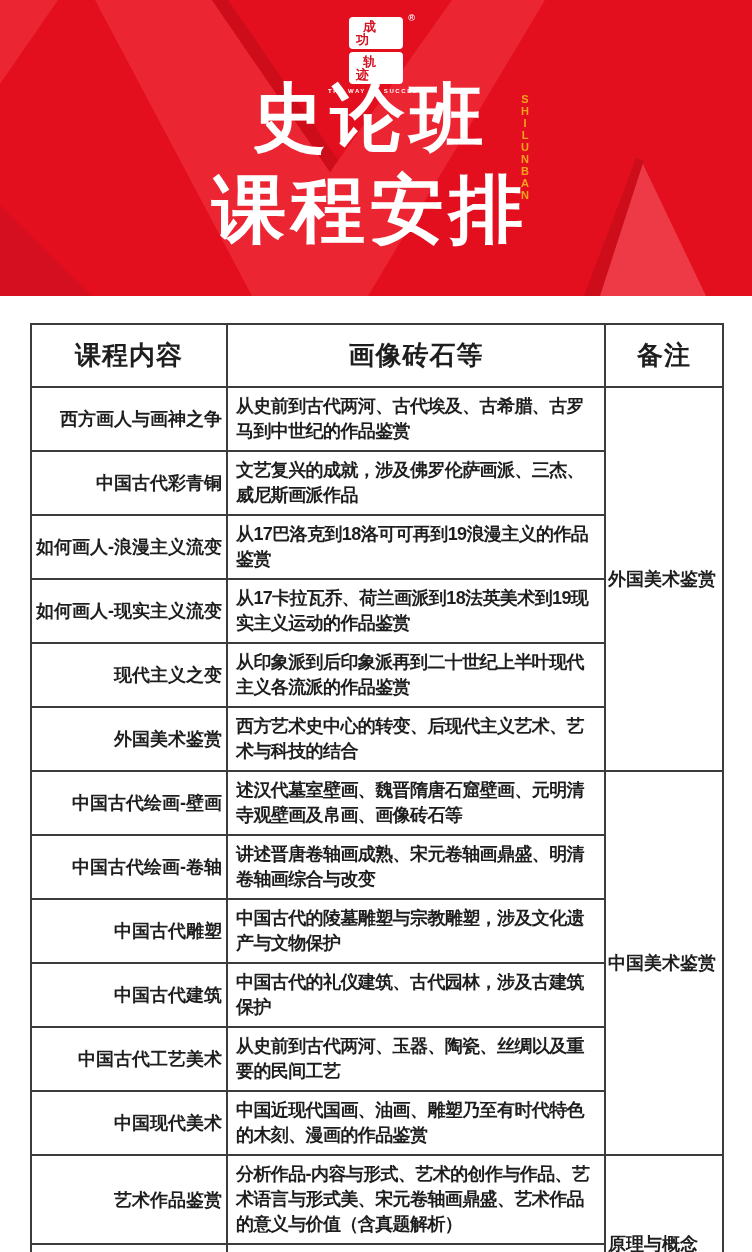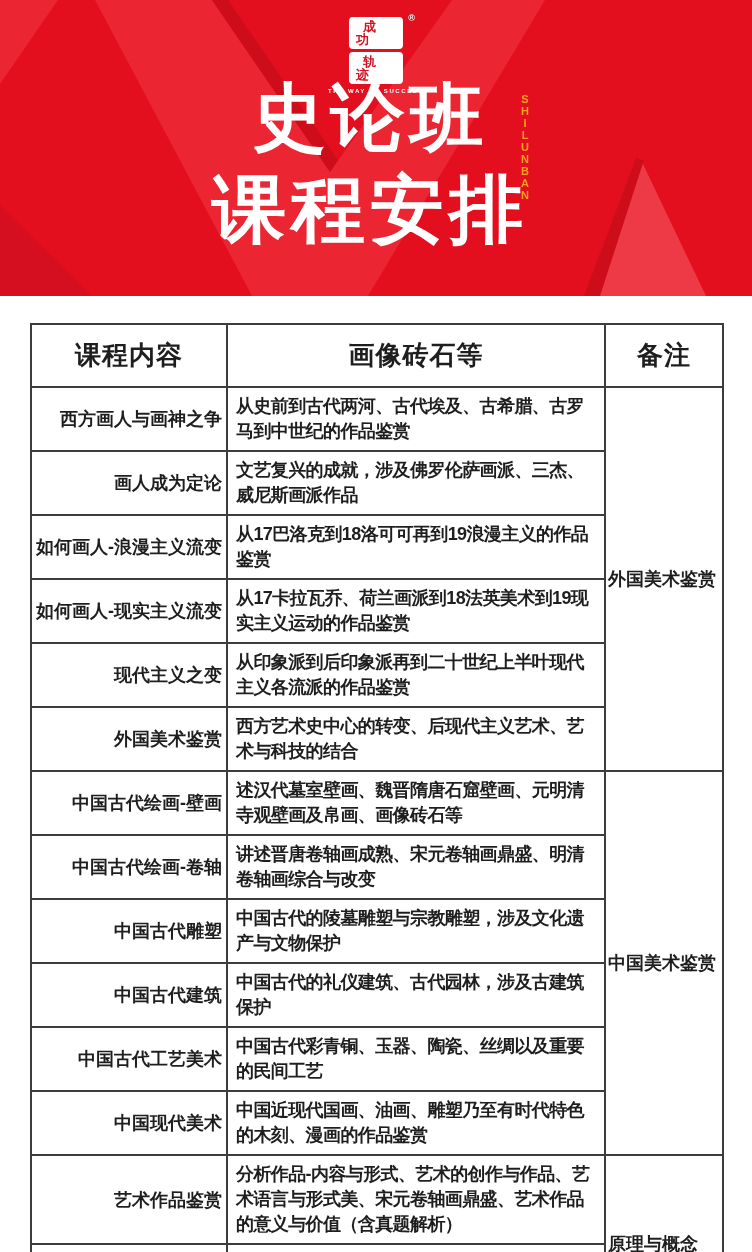--- a/index.html
+++ b/index.html
@@ -128,21 +128,21 @@
         <th>画像砖石等</th>
         <th>备注</th>
       </tr>
 
       <tr>
         <td class="course">西方画人与画神之争</td>
         <td class="desc">从史前到古代两河、古代埃及、古希腊、古罗马到中世纪的作品鉴赏</td>
         <td class="note" rowspan="6">外国美术鉴赏</td>
       </tr>
       <tr>
-        <td class="course">画人成为定论</td>
+        <td class="course">中国古代彩青铜</td>
         <td class="desc">文艺复兴的成就，涉及佛罗伦萨画派、三杰、威尼斯画派作品</td>
       </tr>
       <tr>
         <td class="course">如何画人-浪漫主义流变</td>
         <td class="desc">从17巴洛克到18洛可可再到19浪漫主义的作品鉴赏</td>
       </tr>
       <tr>
         <td class="course">如何画人-现实主义流变</td>
         <td class="desc">从17卡拉瓦乔、荷兰画派到18法英美术到19现实主义运动的作品鉴赏</td>
       </tr>
@@ -167,21 +167,21 @@
       <tr>
         <td class="course">中国古代雕塑</td>
         <td class="desc">中国古代的陵墓雕塑与宗教雕塑，涉及文化遗产与文物保护</td>
       </tr>
       <tr class="single">
         <td class="course">中国古代建筑</td>
         <td class="desc">中国古代的礼仪建筑、古代园林，涉及古建筑保护</td>
       </tr>
       <tr>
         <td class="course">中国古代工艺美术</td>
-        <td class="desc">中国古代彩青铜、玉器、陶瓷、丝绸以及重要的民间工艺</td>
+        <td class="desc">从史前到古代两河、玉器、陶瓷、丝绸以及重要的民间工艺</td>
       </tr>
       <tr>
         <td class="course">中国现代美术</td>
         <td class="desc">中国近现代国画、油画、雕塑乃至有时代特色的木刻、漫画的作品鉴赏</td>
       </tr>
 
       <tr>
         <td class="course">艺术作品鉴赏</td>
         <td class="desc">分析作品-内容与形式、艺术的创作与作品、艺术语言与形式美、宋元卷轴画鼎盛、艺术作品的意义与价值（含真题解析）</td>
         <td class="note" rowspan="2">原理与概念</td>

